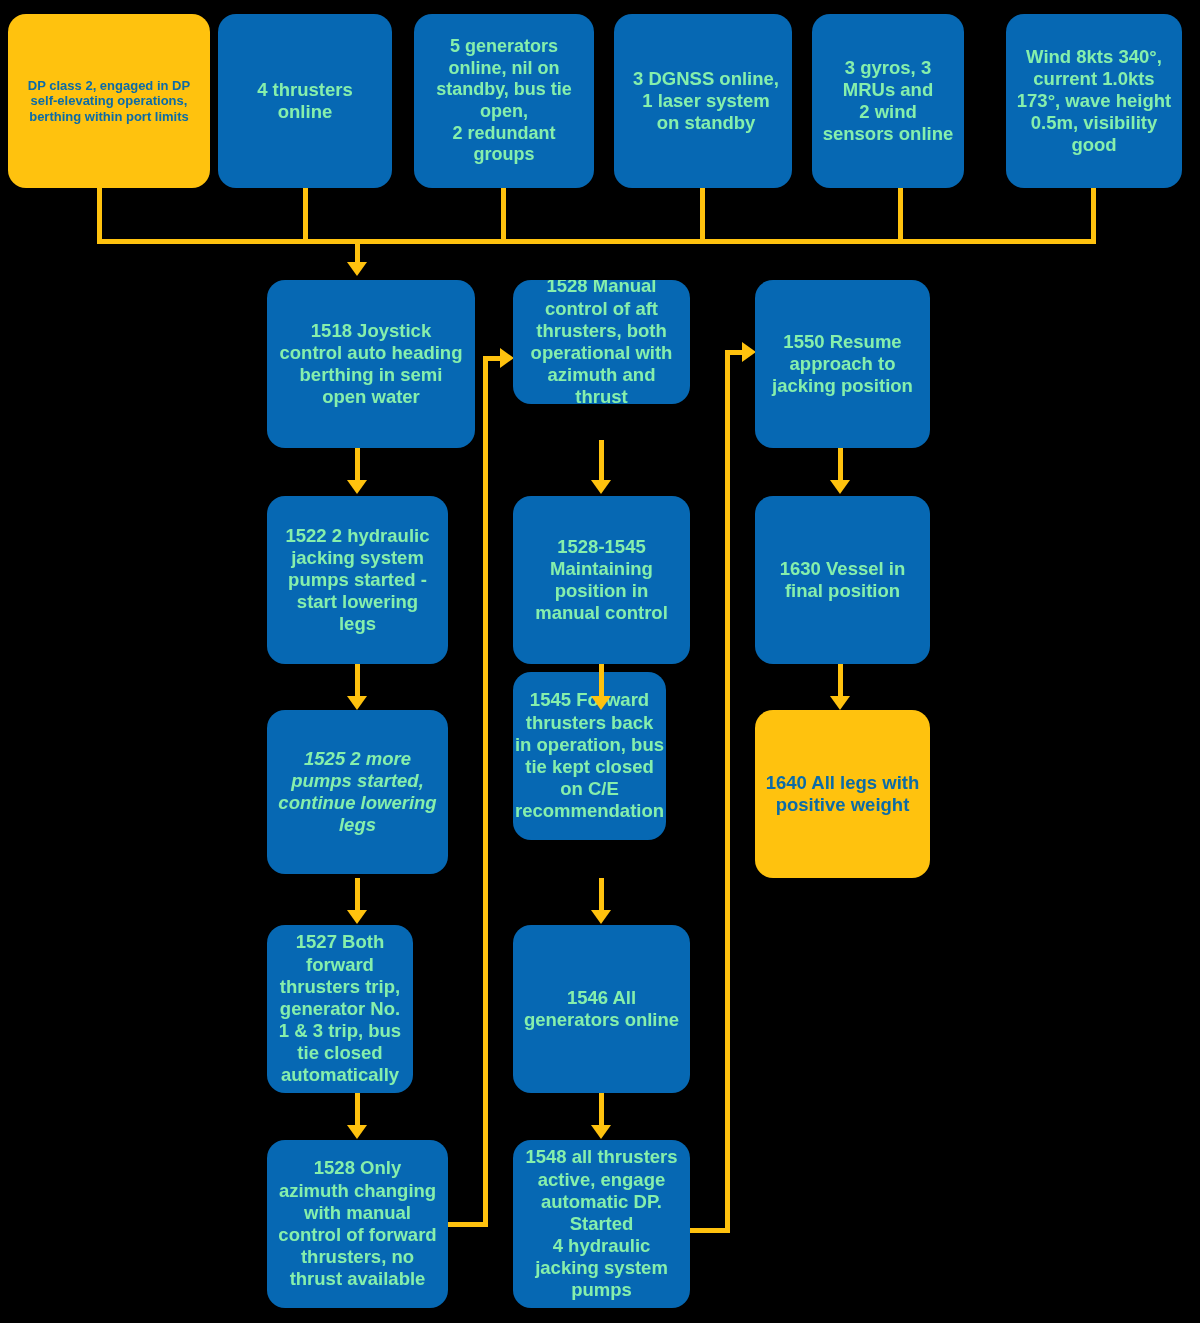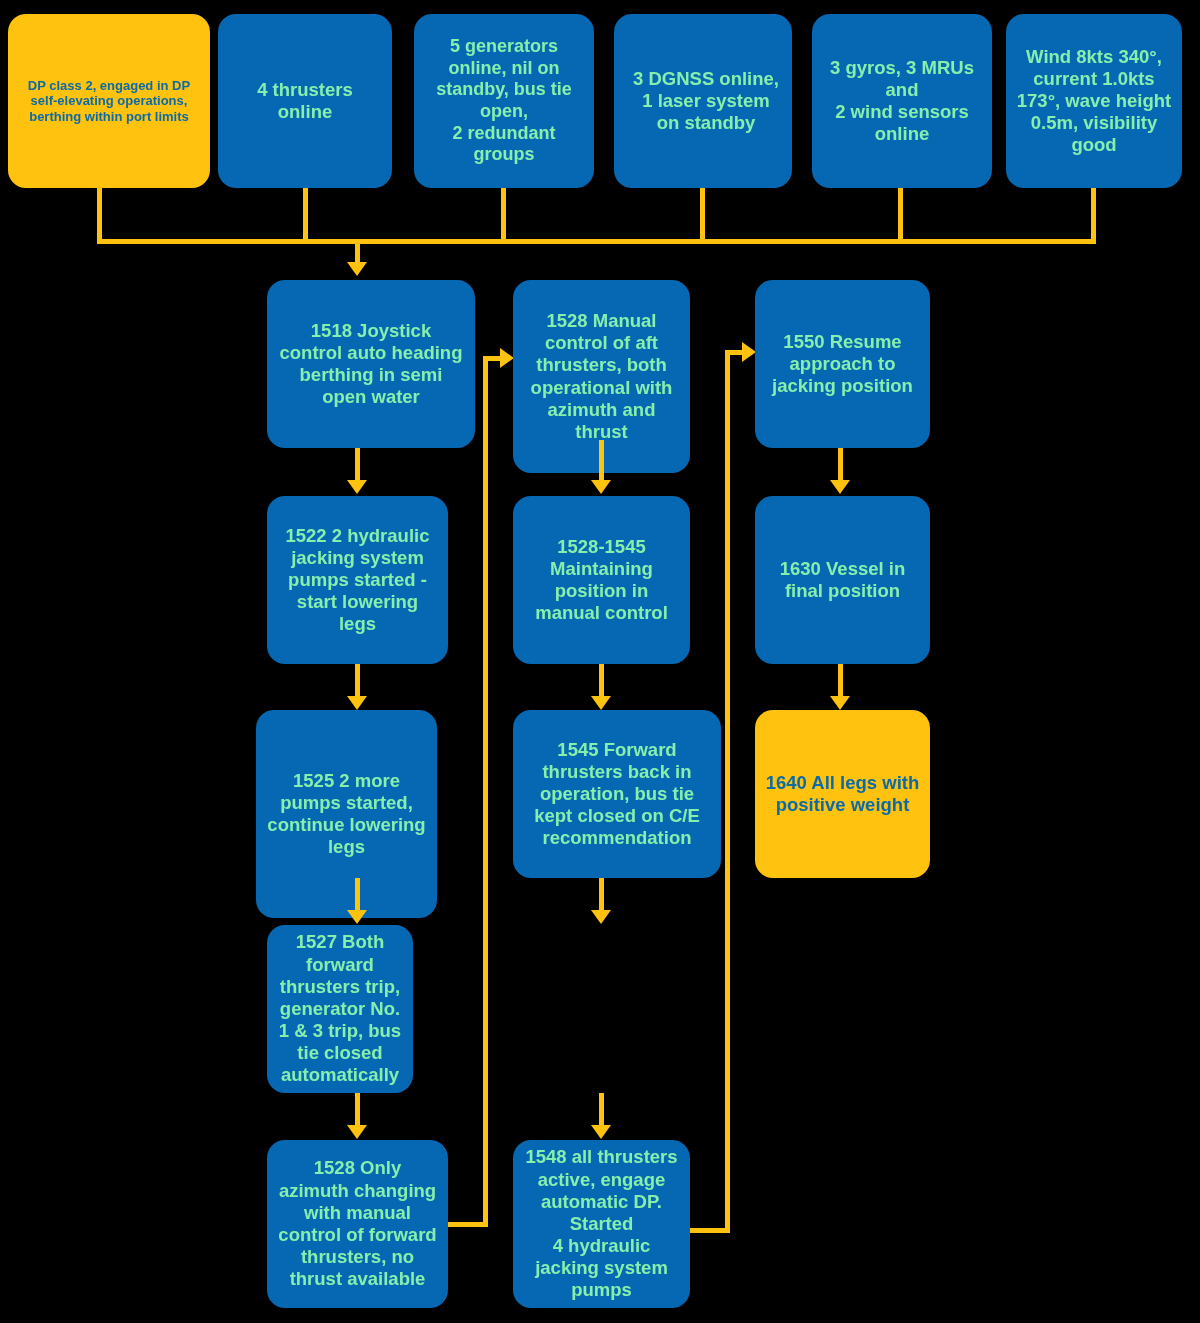--- a/index.html
+++ b/index.html
@@ -68,42 +68,42 @@
   <div class="node blue" style="left:218px; top:14px; width:174px; height:174px;">4 thrusters
 online</div>
 
   <div class="node blue" style="left:414px; top:14px; width:180px; height:174px; font-size:18px;">5 generators online, nil on standby, bus tie open,
 2 redundant groups</div>
 
   <div class="node blue" style="left:614px; top:14px; width:178px; height:174px;padding-left:16px;">3 DGNSS online,
 1 laser system
 on standby</div>
 
-  <div class="node blue" style="left:812px; top:14px; width:180px; height:174px;">3 gyros, 3 MRUs and
+  <div class="node blue" style="left:812px; top:14px; width:152px; height:174px;">3 gyros, 3 MRUs and
 2 wind sensors online</div>
 
   <div class="node blue" style="left:1006px; top:14px; width:176px; height:174px;">Wind 8kts 340°, current 1.0kts 173°, wave height 0.5m, visibility good</div>
 
   <div class="conn vline" style="left:97px;  top:188px; height:56px;"></div>
   <div class="conn vline" style="left:303px; top:188px; height:56px;"></div>
   <div class="conn vline" style="left:501px; top:188px; height:56px;"></div>
   <div class="conn vline" style="left:700px; top:188px; height:56px;"></div>
   <div class="conn vline" style="left:898px; top:188px; height:56px;"></div>
   <div class="conn vline" style="left:1091px;top:188px; height:56px;"></div>
 
   <div class="conn hline" style="left:97px; top:239px; width:999px;"></div>
 
   <div class="conn vline" style="left:355px; top:239px; height:25px;"></div>
   <div class="arrow-down" style="left:347px; top:262px;"></div>
 
   <div class="node blue" style="left:267px; top:280px; width:208px; height:168px;">1518 Joystick control auto heading berthing in semi open water</div>
 
   <div class="node blue" style="left:267px; top:496px; width:181px; height:168px;">1522 2 hydraulic jacking system pumps started - start lowering legs</div>
 
-  <div class="node blue" style="left:256px; top:710px; width:181px; height:208px;">1525 2 more pumps started, continue lowering legs</div>
+  <div class="node blue" style="left:267px; top:710px; width:181px; height:164px;font-style:italic;">1525 2 more pumps started, continue lowering legs</div>
 
   <div class="node blue" style="left:267px; top:925px; width:146px; height:168px;">1527 Both forward thrusters trip, generator No. 1 &amp; 3 trip, bus tie closed automatically</div>
 
   <div class="node blue" style="left:267px; top:1140px; width:181px; height:168px;">1528 Only azimuth changing with manual control of forward thrusters, no thrust available</div>
 
   <div class="conn vline" style="left:355px; top:448px; height:34px;"></div>
   <div class="arrow-down" style="left:347px; top:480px;"></div>
 
   <div class="conn vline" style="left:355px; top:664px; height:34px;"></div>
   <div class="arrow-down" style="left:347px; top:696px;"></div>
@@ -112,26 +112,27 @@
   <div class="arrow-down" style="left:347px; top:910px;"></div>
 
   <div class="conn vline" style="left:355px; top:1093px; height:34px;"></div>
   <div class="arrow-down" style="left:347px; top:1125px;"></div>
 
   <div class="conn hline" style="left:448px; top:1222px; width:40px;"></div>
   <div class="conn vline" style="left:483px; top:356px; height:871px;"></div>
   <div class="conn hline" style="left:483px; top:356px; width:25px;"></div>
   <div class="arrow-right" style="left:500px; top:348px;"></div>
 
-  <div class="node blue" style="left:513px; top:280px; width:177px; height:193px;">1528 Manual control of aft thrusters, both operational with azimuth and thrust</div>
+  <div class="node blue" style="left:513px; top:280px; width:177px; height:124px;">1528 Manual control of aft thrusters, both operational with azimuth and thrust</div>
 
   <div class="node blue" style="left:513px; top:496px; width:177px; height:168px;">1528-1545 Maintaining position in manual control</div>
 
-  <div class="node blue" style="left:513px; top:710px; width:208px; height:168px;">1545 Forward thrusters back in operation, bus tie kept closed on C/E recommendation</div>
+  <div class="node blue" style="left:513px; top:672px; width:153px; height:168px;">1545 Forward thrusters back in operation, bus tie kept closed on C/E recommendation</div>
 
+  <div class="node blue" style="left:513px; top:925px; width:177px; height:168px;">1546 All generators online</div>
 
   <div class="node blue" style="left:513px; top:1140px; width:177px; height:168px;">1548 all thrusters active, engage automatic DP. Started
 4 hydraulic jacking system pumps</div>
 
   <div class="conn vline" style="left:599px; top:440px; height:42px;"></div>
   <div class="arrow-down" style="left:591px; top:480px;"></div>
 
   <div class="conn vline" style="left:599px; top:664px; height:34px;"></div>
   <div class="arrow-down" style="left:591px; top:696px;"></div>
 

